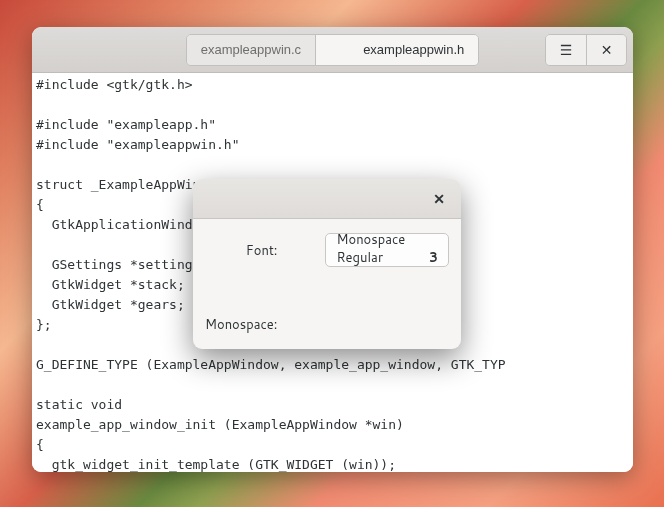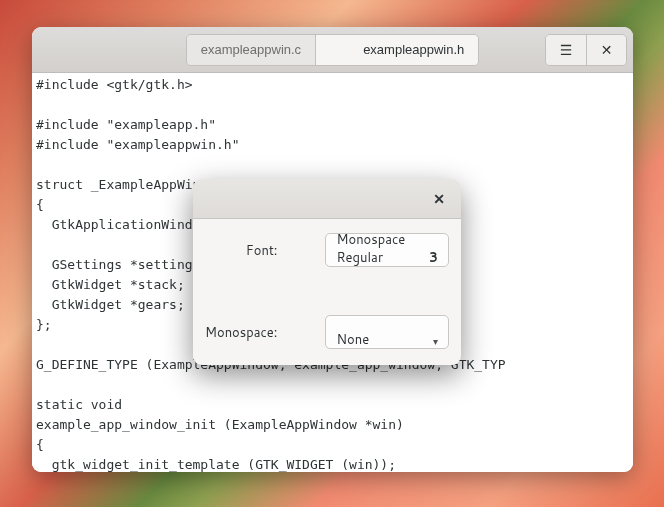--- a/index.html
+++ b/index.html
@@ -206,18 +206,14 @@
       <span>✕</span>
     </div>
   </div>
   <div class="dlg-body">
     <label>Font:</label>
     <div class="fontbtn">
       <span>Monospace Regular</span>
       <span class="size">3</span>
     </div>
     <label>Monospace:</label>
-    <div class="combo">
-      <span>None</span>
-      <span class="chev">▾</span>
-    </div>
   </div>
 </div>
 
 </body></html>

